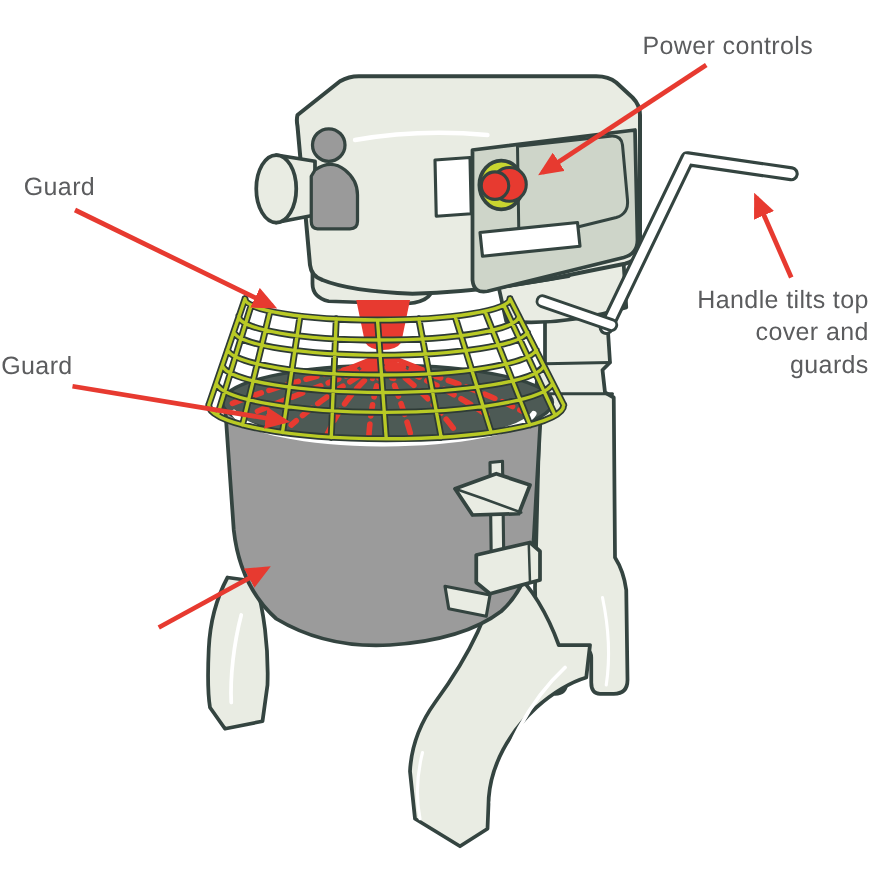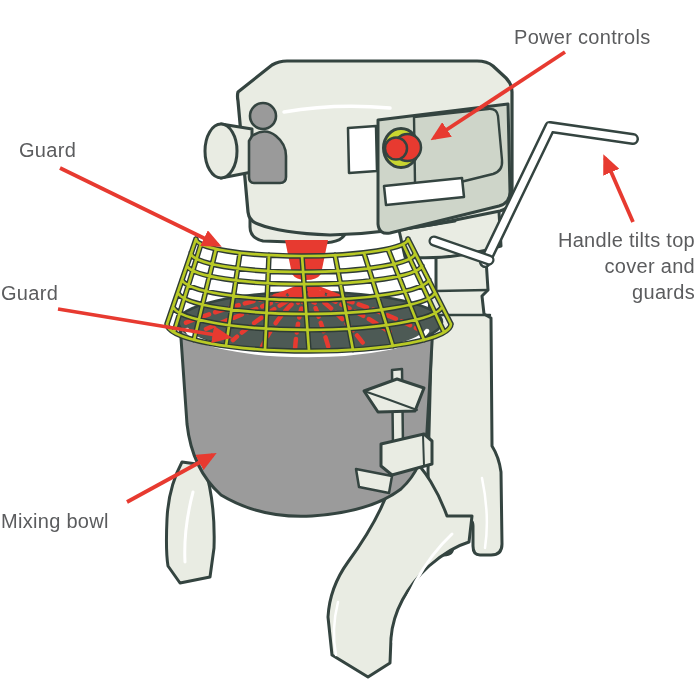--- a/index.html
+++ b/index.html
@@ -148,14 +148,13 @@
       <line class="arrow" x1="58" y1="309" x2="228" y2="337" marker-end="url(#ah)"></line>
       <line class="arrow" x1="633" y1="222" x2="605" y2="158" marker-end="url(#ah)"></line>
       <line class="arrow" x1="127" y1="502" x2="213" y2="455" marker-end="url(#ah)"></line>
     </g>
   </svg>
 
   <div class="label" style="left:514px;top:24px;">Power controls</div>
   <div class="label" style="left:19px;top:137px;">Guard</div>
   <div class="label" style="left:1px;top:280px;">Guard</div>
   <div class="label" style="left:557px;top:227px;width:138px;text-align:right;">Handle tilts top cover and guards</div>
-  <div class="label" style="left:1px;top:508px;">Mixing bowl</div>
 </div>
 
 </body></html>

